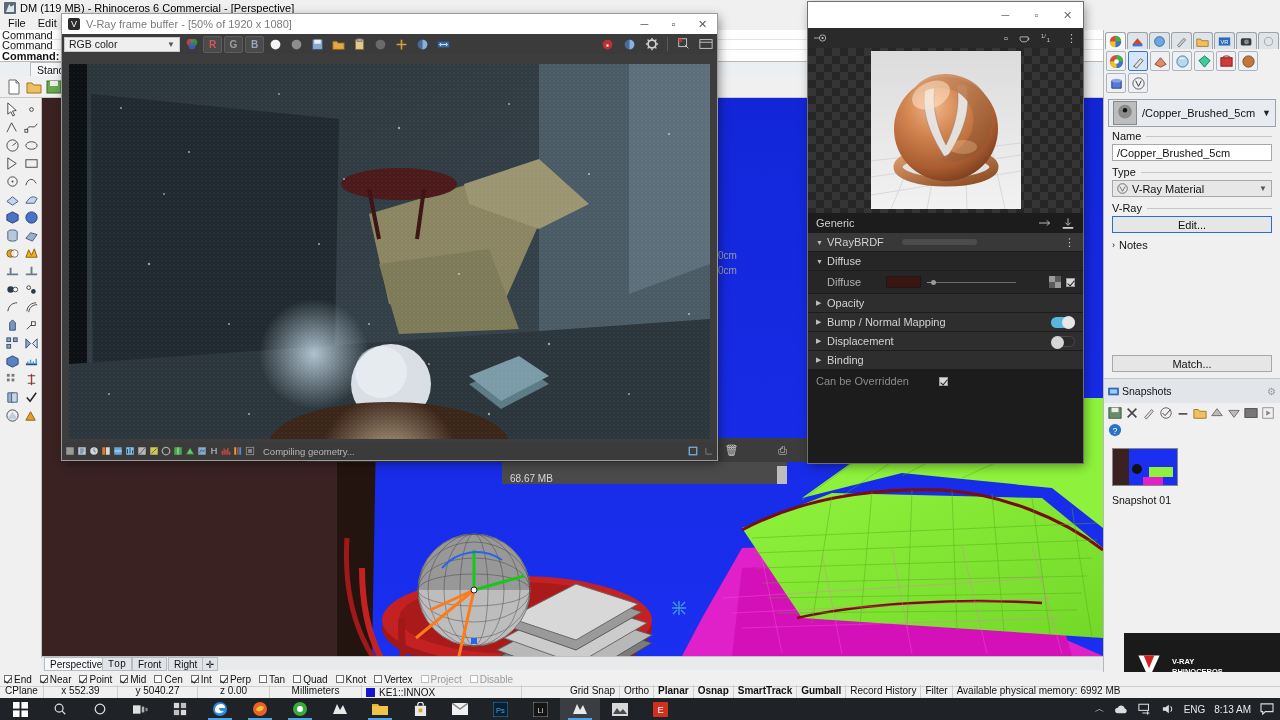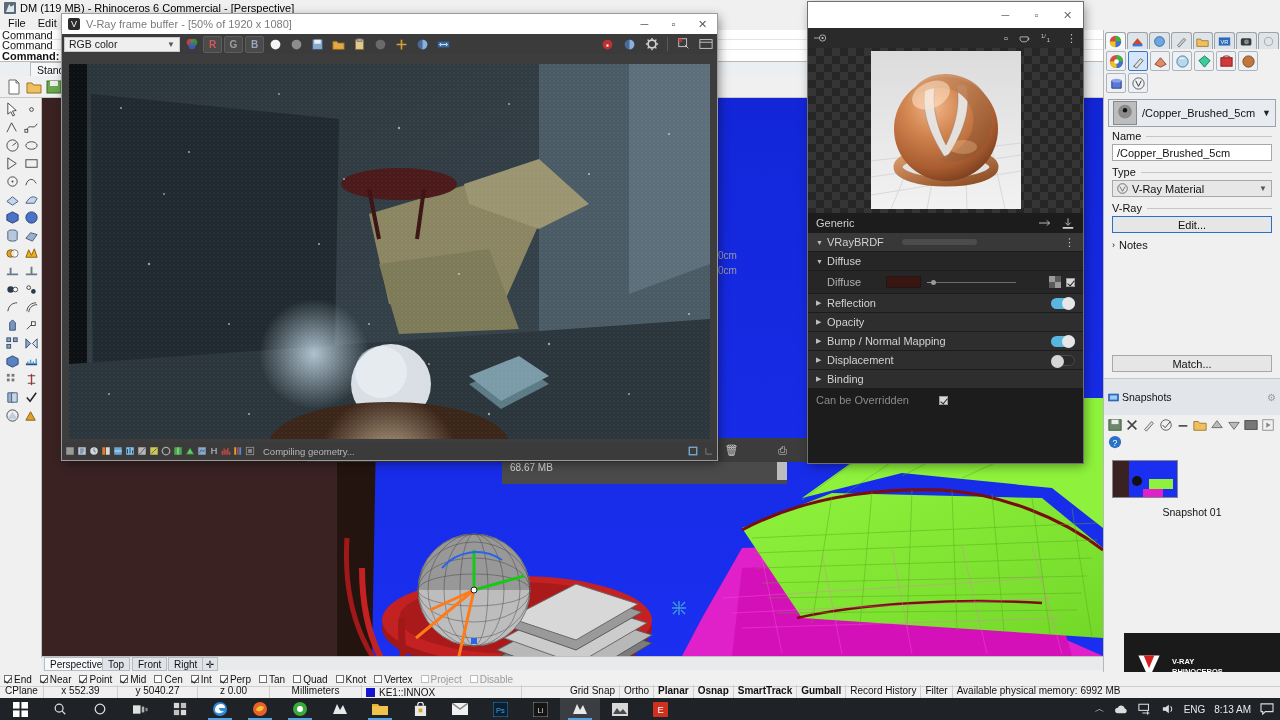--- a/index.html
+++ b/index.html
@@ -426,21 +426,21 @@
       <span>▦</span>
       <span>✥</span>
       <span>⌁</span>
       <span>✛</span>
       <span>⟳</span>
       <span>🗀</span>
       <span>🖫</span>
       <span>🗑</span>
       <span>⎙</span>
     </div>
-    <div style="position:absolute;left:460px;top:364px;width:285px;height:22px;background:#4a4a4a;display:flex;align-items:flex-start;padding-left:8px;color:#d8d8d8;font-size:10px;">
+    <div style="position:absolute;left:460px;top:364px;width:285px;height:22px;background:#4a4a4a;display:flex;align-items:flex-end;padding-left:8px;color:#d8d8d8;font-size:10px;">
       <span>68.67 MB</span>
       <span style="margin-left:auto;width:10px;height:18px;background:#bdbdbd;"></span>
     </div>
   </div>
 
   <div id="right-panel">
     <div class="rp-tabrow">
       <div class="rp-tab active">
           <svg width="13" height="13" viewBox="0 0 16 16">
             <circle cx="8" cy="8" r="7" fill="#d84848"></circle>
@@ -583,21 +583,21 @@
     <div class="rp-btn">Edit...</div>
 
     <div style="display:flex;align-items:center;gap:4px;padding:4px 8px;font-size:11px;color:#111;">
       <span style="font-size:9px;">›</span>
       <span>Notes</span>
     </div>
 
     <div class="rp-btn plain" style="margin-top:100px;">Match...</div>
 
     <div style="margin-top:6px;border-top:1px solid #c6c6c6;">
-      <div style="display:flex;align-items:center;gap:3px;padding:18px 4px;height:16px;background:#e2e6ea;">
+      <div style="display:flex;align-items:center;gap:3px;padding:12px 4px;height:16px;background:#e2e6ea;">
         <svg width="11" height="11" viewBox="0 0 16 16">
             <rect x="1" y="3" width="14" height="10" fill="#3a72d8" stroke="#1a4a98"></rect>
             <rect x="3" y="5" width="10" height="6" fill="#9ad0f0"></rect>
           </svg>
         <span style="font-size:10.5px;color:#111;">Snapshots</span>
         <span style="margin-left:auto;color:#9a9a9a;font-size:10px;">⚙</span>
       </div>
       <div class="snap-toolbar">
         <svg class="si" viewBox="0 0 16 16">
             <rect x="1" y="2" width="14" height="12" fill="#6a8a6a" stroke="#3a5a3a"></rect>
@@ -640,21 +640,21 @@
       <div style="padding:8px 8px 2px 8px;">
         <div style="width:66px;height:38px;border:1px solid #888;overflow:hidden;">
           <svg width="66" height="38" viewBox="0 0 66 38">
               <rect width="66" height="38" fill="#1a2ff0"></rect>
               <rect width="16" height="38" fill="#3a2222"></rect>
               <circle cx="24" cy="20" r="5" fill="#111"></circle>
               <path d="M36 18h24v10H36z" fill="#8ef23c"></path>
               <path d="M30 28h20v10H30z" fill="#e020c8"></path>
             </svg>
         </div>
-        <div style="font-size:10.5px;color:#111;margin-top:8px;text-align:center;">Snapshot 01</div>
+        <div style="font-size:10.5px;color:#111;margin-top:8px;">Snapshot 01</div>
       </div>
     </div>
 
     <div style="position:absolute; left:20px; bottom:0px; width:157px; height:65px; background:#1a1a1a; display:flex; align-items:center; gap:6px; padding-left:8px;">
       <svg width="34" height="34" viewBox="0 0 32 32">
         <rect width="32" height="32" fill="#1a1a1a"></rect>
         <path d="M6 6h20L16 28z" fill="#fff"></path>
         <path d="M11 6h10L16 18z" fill="#d42020"></path>
       </svg>
       <svg width="100" height="20" viewBox="0 0 120 24">
@@ -662,21 +662,21 @@
         <text x="0" y="21" font-size="9" fill="#ffffff" font-family="Liberation Sans, sans-serif" font-weight="bold">RHINOCEROS</text>
       </svg>
     </div>
   </div>
 
   <div style="position:absolute; left:718px; top:250px; color:#9a9a9a; font-size:10px;">0cm</div>
   <div style="position:absolute; left:718px; top:265px; color:#9a9a9a; font-size:10px;">0cm</div>
 
   <div id="vp-tabs">
     <div class="vptab active" style="left:2px;">Perspective</div>
-    <div class="vptab" style="left:60px;">Top</div>
+    <div class="vptab" style="left:60px;font-family:Liberation Mono, monospace;">Top</div>
     <div class="vptab" style="left:90px;">Front</div>
     <div class="vptab" style="left:126px;">Right</div>
     <div class="vptab" style="left:160px;width:16px;padding:0;text-align:center;">✛</div>
   </div>
 
   <div id="osnap-row">
     <label class="osnap-item">
         <span class="cbx on"></span>
         <span>End</span>
       </label>
@@ -1127,25 +1127,20 @@
           <rect width="12" height="12" fill="#5a5a5a"></rect>
           <rect width="6" height="6" fill="#9a9a9a"></rect>
           <rect x="6" y="6" width="6" height="6" fill="#9a9a9a"></rect>
         </svg>
       <span class="cbx-d"></span>
     </span>
   </div>
 
   <div class="ae-row">
     <span class="arw">▶</span>
-    <span>Reflection</span>
-    <span class="toggle"></span>
-  </div>
-  <div class="ae-row">
-    <span class="arw">▶</span>
     <span>Opacity</span>
   </div>
   <div class="ae-row">
     <span class="arw">▶</span>
     <span>Bump / Normal Mapping</span>
     <span class="toggle"></span>
   </div>
   <div class="ae-row">
     <span class="arw">▶</span>
     <span>Displacement</span>

